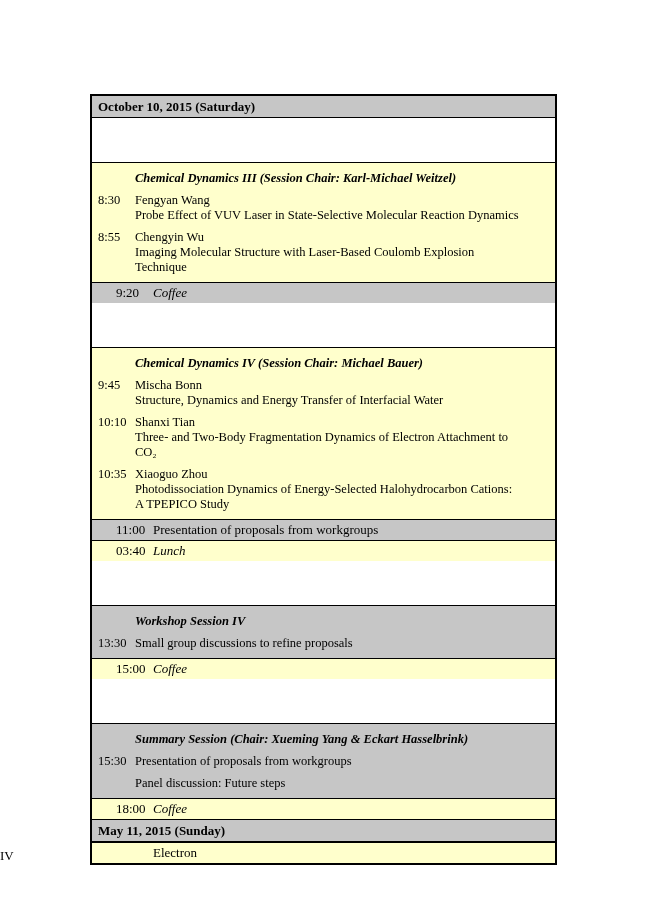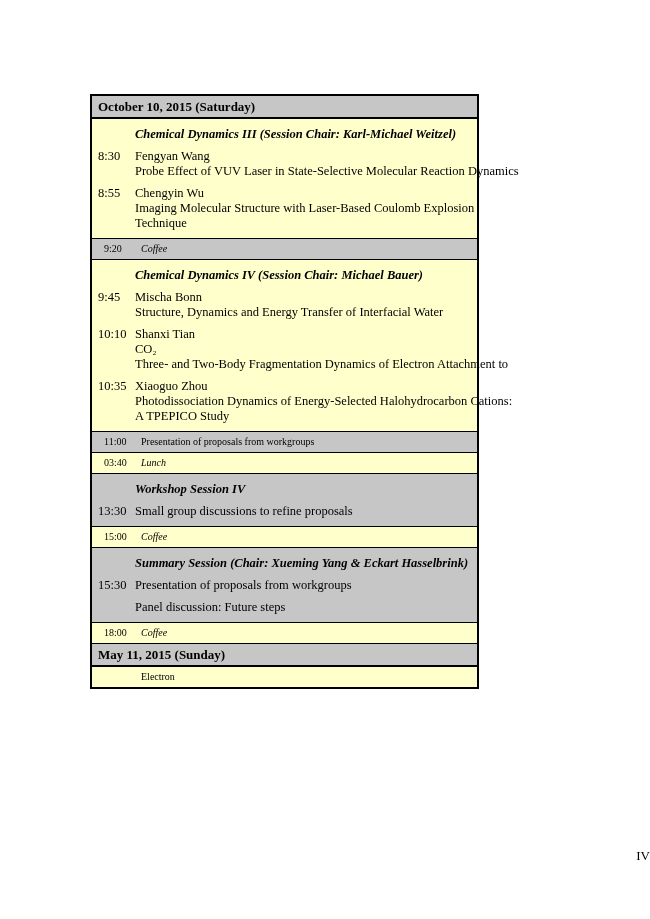--- a/index.html
+++ b/index.html
@@ -7,73 +7,74 @@
     width: 650px; height: 919px;
     background: var(--page_bg, #ffffff);
     font-family: "Liberation Serif", "DejaVu Serif", serif;
     color: #000;
     position: relative;
     overflow: hidden;
   }
   .table {
     position: absolute;
     left: 90px; top: 94px;
-    width: 389px;
+    width: 467px;
     border: 2px solid var(--border, #000);
     box-sizing: border-box;
     background: #fff;
   }
   .block { box-sizing: border-box; }
   .block + .block { border-top: 1px solid var(--border, #000); }
   .bg-gray { background: var(--gray, #c6c6c6); }
   .bg-yellow { background: var(--yellow, #ffffcc); }
 
   .header-row {
     font-weight: bold;
     font-size: 13px;
     line-height: 15px;
     padding: 3px 6px 3px 6px;
     border-bottom: 1px solid var(--border, #000);
   }
   .header-row:last-child { border-bottom: none; }
 
   .time-row {
-    font-size: 10px;
+    font-size: 13px;
     line-height: 15px;
-    padding: 2px 6px 3px 12px;
+    padding: 2px 6px 3px 24px;
     white-space: nowrap;
   }
   .time {
     display: inline-block;
     width: 37px;
     vertical-align: top;
     white-space: nowrap;
   }
   .italic { font-style: italic; }
 
   .session {
     padding: 8px 8px 7px 6px;
     font-size: 12.5px;
     line-height: 15px;
+    margin-top: 44px;
   }
   .session-title {
     margin-left: 37px;
     font-weight: bold;
     font-style: italic;
     white-space: nowrap;
   }
   .event { margin-top: 7px; }
   .event-first { white-space: nowrap; }
   .event-cont { margin-left: 37px; white-space: nowrap; }
 
   .page-num {
     position: absolute;
     top: 848px; left: 0;
     width: 650px;
-    text-align: right;
+    text-align: left;
     font-size: 13px;
   }
 </style>
 </head>
 <body>
 
 <div class="table">
 
   <div class="block header-row bg-gray">
     <span>October 10, 2015 (Saturday)</span>
@@ -105,22 +106,22 @@
     <div class="event">
       <div class="event-first">
         <span class="time">9:45</span><span>Mischa Bonn</span>
       </div>
       <div class="event-cont">Structure, Dynamics and Energy Transfer of Interfacial Water</div>
     </div>
     <div class="event">
       <div class="event-first">
         <span class="time">10:10</span><span>Shanxi Tian</span>
       </div>
+      <div class="event-cont">Three- and Two-Body Fragmentation Dynamics of Electron Attachment to</div>
       <div class="event-cont">CO₂</div>
-      <div class="event-cont">Three- and Two-Body Fragmentation Dynamics of Electron Attachment to</div>
     </div>
     <div class="event">
       <div class="event-first">
         <span class="time">10:35</span><span>Xiaoguo Zhou</span>
       </div>
       <div class="event-cont">Photodissociation Dynamics of Energy-Selected Halohydrocarbon Cations:</div>
       <div class="event-cont">A TPEPICO Study</div>
     </div>
   </div>
 

